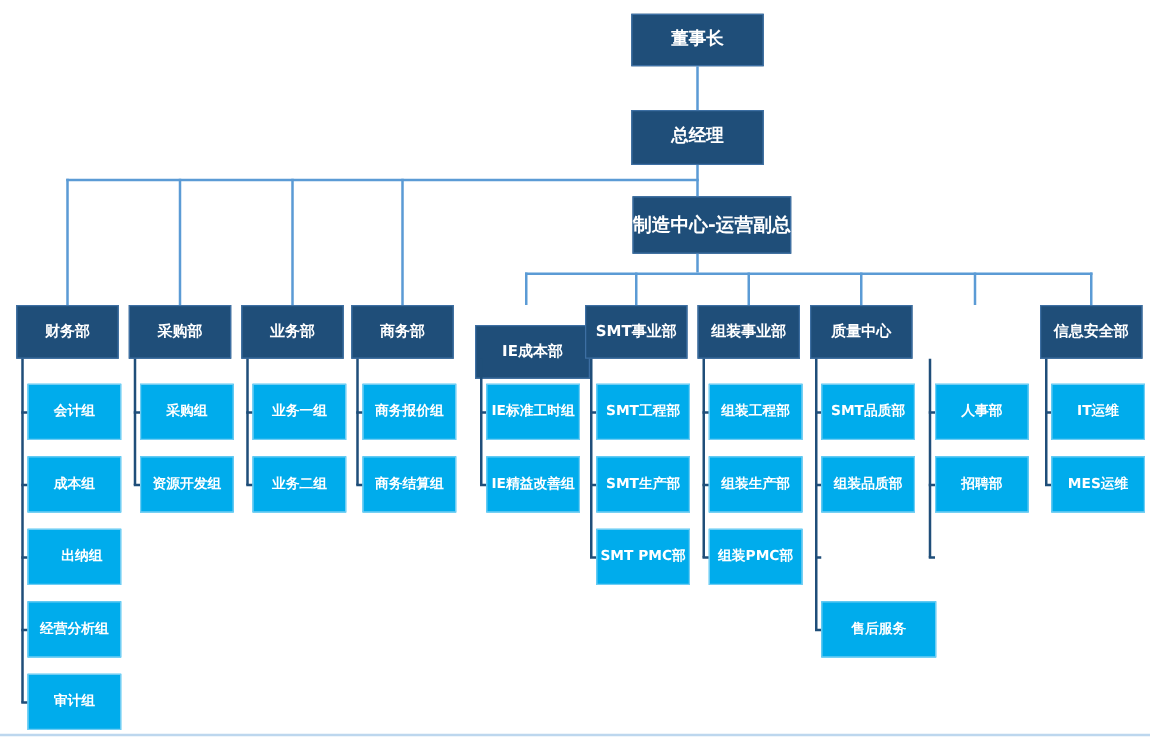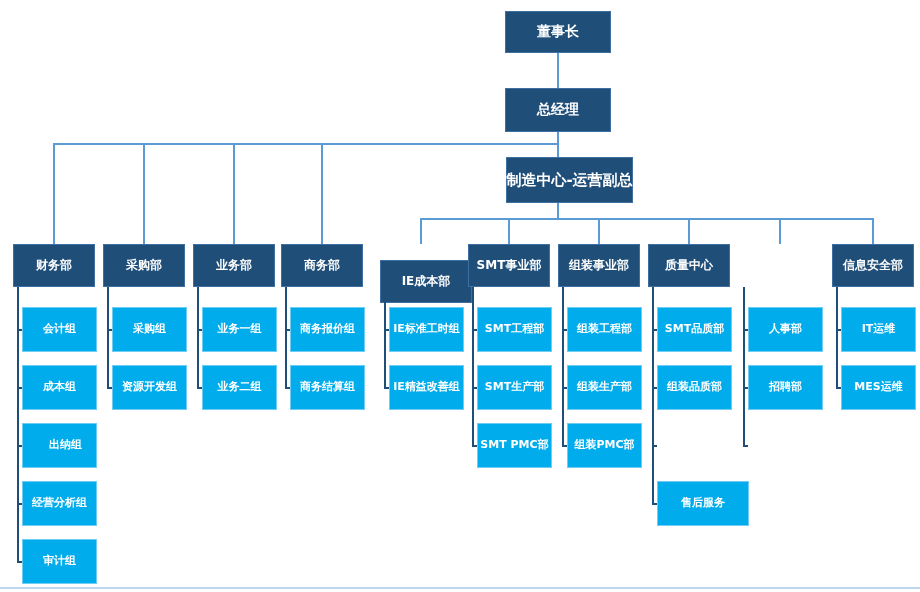--- a/index.html
+++ b/index.html
@@ -63,21 +63,21 @@
     <div class="node light team" style="left: 22px; top: 539px; width: 75px; height: 45px;">审计组</div>
     <div class="node dark dept" style="left: 103px; top: 244px; width: 82px; height: 43px;">采购部</div>
     <div class="trunk" style="left: 107px; top: 287px; width: 2px; height: 101px;"></div>
     <div class="trunk" style="left: 107px; top: 329px; width: 5px; height: 2px;"></div>
     <div class="node light team" style="left: 112px; top: 307px; width: 75px; height: 45px;">采购组</div>
     <div class="trunk" style="left: 107px; top: 387px; width: 5px; height: 2px;"></div>
     <div class="node light team" style="left: 112px; top: 365px; width: 75px; height: 45px;">资源开发组</div>
     <div class="node dark dept" style="left: 193px; top: 244px; width: 82px; height: 43px;">业务部</div>
     <div class="trunk" style="left: 197px; top: 287px; width: 2px; height: 101px;"></div>
     <div class="trunk" style="left: 197px; top: 329px; width: 5px; height: 2px;"></div>
-    <div class="node light team" style="left: 202px; top: 307px; width: 75px; height: 45px;">业务一组</div>
+    <div class="node light team" style="left: 202px; top: 307px; width: 75px; height: 45px; font-family: Liberation Serif, serif;">业务一组</div>
     <div class="trunk" style="left: 197px; top: 387px; width: 5px; height: 2px;"></div>
     <div class="node light team" style="left: 202px; top: 365px; width: 75px; height: 45px;">业务二组</div>
     <div class="node dark dept" style="left: 281px; top: 244px; width: 82px; height: 43px;">商务部</div>
     <div class="trunk" style="left: 285px; top: 287px; width: 2px; height: 101px;"></div>
     <div class="trunk" style="left: 285px; top: 329px; width: 5px; height: 2px;"></div>
     <div class="node light team" style="left: 290px; top: 307px; width: 75px; height: 45px;">商务报价组</div>
     <div class="trunk" style="left: 285px; top: 387px; width: 5px; height: 2px;"></div>
     <div class="node light team" style="left: 290px; top: 365px; width: 75px; height: 45px;">商务结算组</div>
     <div class="node dark dept" style="left: 380px; top: 244px; width: 92px; height: 43px; margin-top: 16px;">IE成本部</div>
     <div class="trunk" style="left: 384px; top: 287px; width: 2px; height: 101px;"></div>

